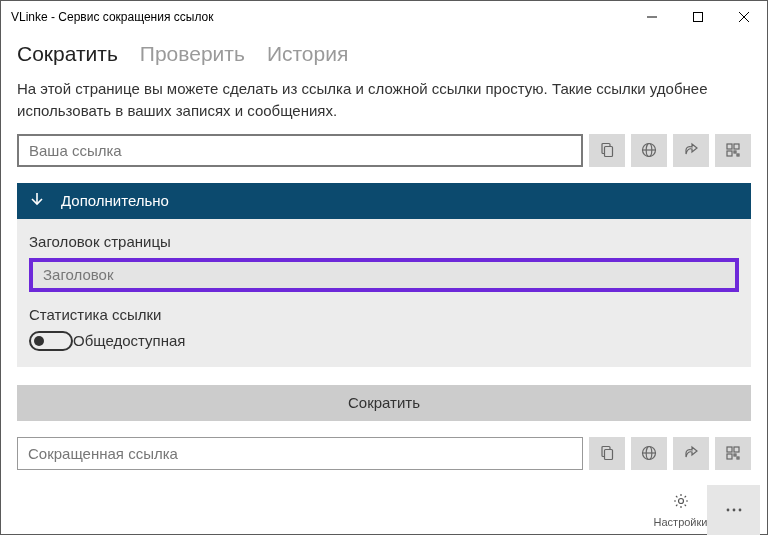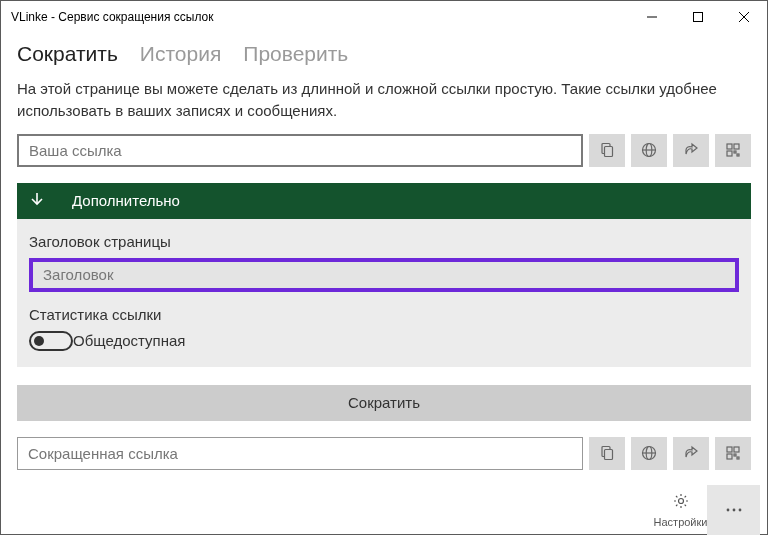--- a/index.html
+++ b/index.html
@@ -15,21 +15,21 @@
 .tab.active { color: #222; }
 
 .description { padding: 4px 16px 12px 16px; font-size: 15px; color: #333; line-height: 1.45; }
 
 .url-row { display: flex; gap: 6px; padding: 0 16px; align-items: stretch; }
 .url-input { flex: 1; height: 33px; border: 2px solid #7a7a7a; padding: 0 10px; font-size: 15px; color: #666; background: #fff; outline: none; }
 .url-input::placeholder { color: #777; }
 .icon-btn { width: 36px; height: 33px; background: #d9d9d9; display: flex; align-items: center; justify-content: center; cursor: pointer; }
 
 .accordion { margin: 16px 16px 0 16px; }
-.acc-header { background: #14532d; color: #fff; height: 36px; display: flex; align-items: center; padding: 0 12px; font-size: 15px; cursor: pointer; gap: 27px; }
+.acc-header { background: #0c4a6e; color: #fff; height: 36px; display: flex; align-items: center; padding: 0 12px; font-size: 15px; cursor: pointer; gap: 16px; }
 .acc-body { background: #ececec; padding: 14px 12px 16px 12px; }
 .field-label { font-size: 15px; color: #333; margin-bottom: 8px; }
 .title-input { width: 100%; height: 34px; border: 4px solid #6d28d9; background: #e4e4e4; padding: 0 10px; font-size: 15px; color: #666; outline: none; }
 .title-input::placeholder { color: #777; }
 .stats-label { font-size: 15px; color: #333; margin-top: 14px; margin-bottom: 8px; }
 .toggle-row { display: flex; align-items: center; gap: 0; }
 .toggle { width: 44px; height: 20px; border: 2px solid #333; border-radius: 10px; position: relative; background: transparent; cursor: pointer; }
 .toggle::after { content: ""; position: absolute; left: 3px; top: 3px; width: 10px; height: 10px; border-radius: 50%; background: #333; }
 .toggle-label { font-size: 15px; color: #333; }
 
@@ -62,25 +62,25 @@
   <div class="win-btn">
     <svg width="10" height="10">
         <line x1="0" y1="0" x2="10" y2="10" stroke="#000" stroke-width="1"></line>
         <line x1="10" y1="0" x2="0" y2="10" stroke="#000" stroke-width="1"></line>
       </svg>
   </div>
 </div>
 
 <div class="tabs">
   <div class="tab active">Сократить</div>
+  <div class="tab">Проверить</div>
   <div class="tab">История</div>
-  <div class="tab">Проверить</div>
 </div>
 
-<div class="description">На этой странице вы можете сделать из длинной и сложной ссылки простую. Такие ссылки удобнее использовать в ваших записях и сообщениях.</div>
+<div class="description">На этой странице вы можете сделать из ссылка и сложной ссылки простую. Такие ссылки удобнее использовать в ваших записях и сообщениях.</div>
 
 <div class="url-row">
   <input class="url-input" placeholder="Ваша ссылка" style="">
   <div class="icon-btn">
     <svg width="16" height="16" viewBox="0 0 16 16" fill="none" stroke="#666" stroke-width="1.2">
       <rect x="3" y="1.5" width="8" height="10" rx="1"></rect>
         <rect x="5.5" y="4.5" width="8" height="10" rx="1" fill="#d9d9d9"></rect>
     </svg>
   </div>
   <div class="icon-btn">

